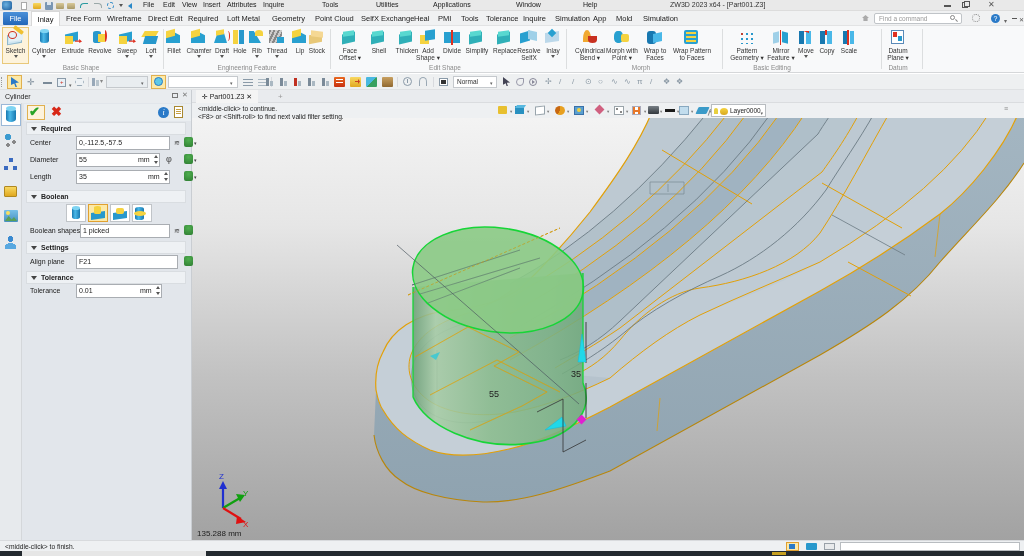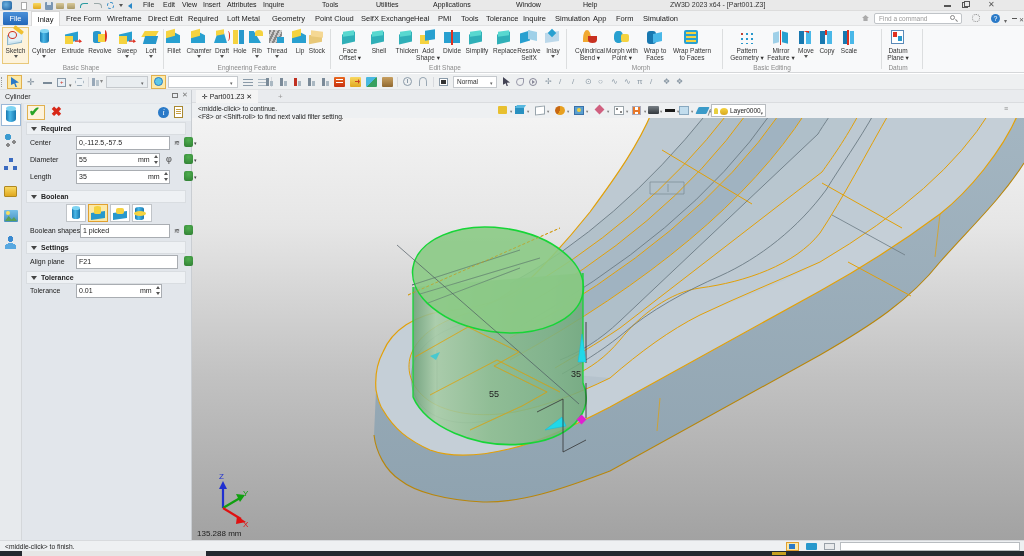--- a/index.html
+++ b/index.html
@@ -85,21 +85,21 @@
 <div class="rtab" style="left:272px">Geometry</div>
 <div class="rtab" style="left:315px">Point Cloud</div>
 <div class="rtab" style="left:361px">SelfX Exchange</div>
 <div class="rtab" style="left:414px">Heal</div>
 <div class="rtab" style="left:438px">PMI</div>
 <div class="rtab" style="left:461px">Tools</div>
 <div class="rtab" style="left:486px">Tolerance</div>
 <div class="rtab" style="left:523px">Inquire</div>
 <div class="rtab" style="left:555px">Simulation</div>
 <div class="rtab" style="left:593px">App</div>
-<div class="rtab" style="left:616px">Form</div>
+<div class="rtab" style="left:616px">Mold</div>
 <div class="rtab" style="left:643px">Simulation</div>
 <div style="position:absolute;left:862px;top:4px;width:7px;height:6px;background:#aaa;clip-path:polygon(50% 0,100% 50%,80% 50%,80% 100%,20% 100%,20% 50%,0 50%)"></div>
 <div style="position:absolute;left:874px;top:2px;width:88px;height:11px;background:#fff;border:1px solid #c0c4c8;border-radius:2px;font-size:6.5px;color:#999;line-height:10px;padding-left:4px">Find a command</div>
 <div style="position:absolute;left:950px;top:4px;width:5px;height:5px;border:1px solid #888;border-radius:50%"></div>
     <div style="position:absolute;left:955px;top:9px;width:3px;height:1px;background:#888;transform:rotate(45deg)"></div>
 <div style="position:absolute;left:972px;top:3px;width:8px;height:8px;border:1.5px dotted #888;border-radius:50%"></div>
 <div style="position:absolute;left:991px;top:3px;width:9px;height:9px;background:#2a7ac8;border-radius:50%;color:#fff;font-size:7px;text-align:center;line-height:9px">?</div>
 <div style="position:absolute;left:1004px;top:6px;font-size:6px;color:#666">▾</div>
 <div style="position:absolute;left:1012px;top:7px;width:5px;height:1px;background:#555"></div>
 <div style="position:absolute;left:1019px;top:5px;font-size:6px;color:#555">✕</div>

